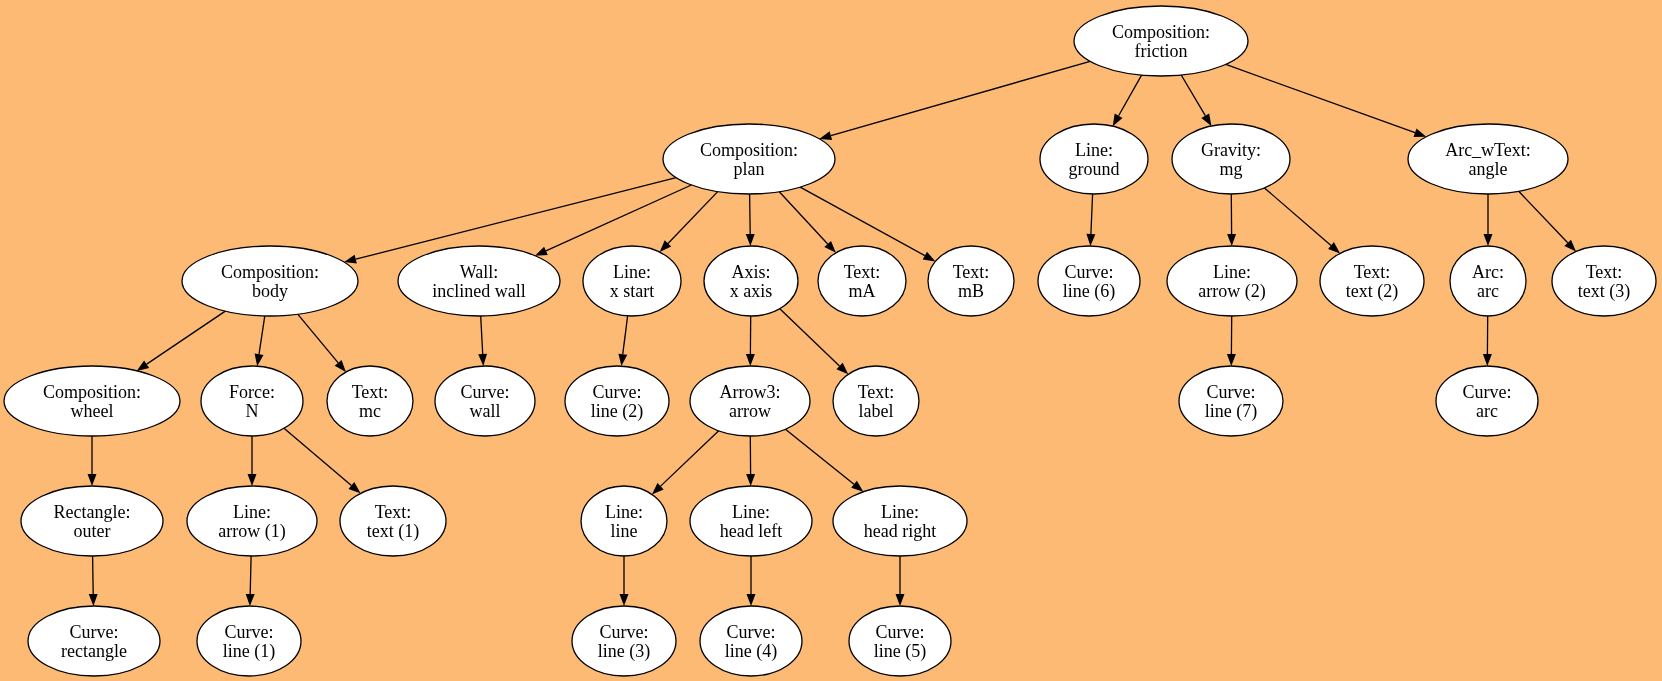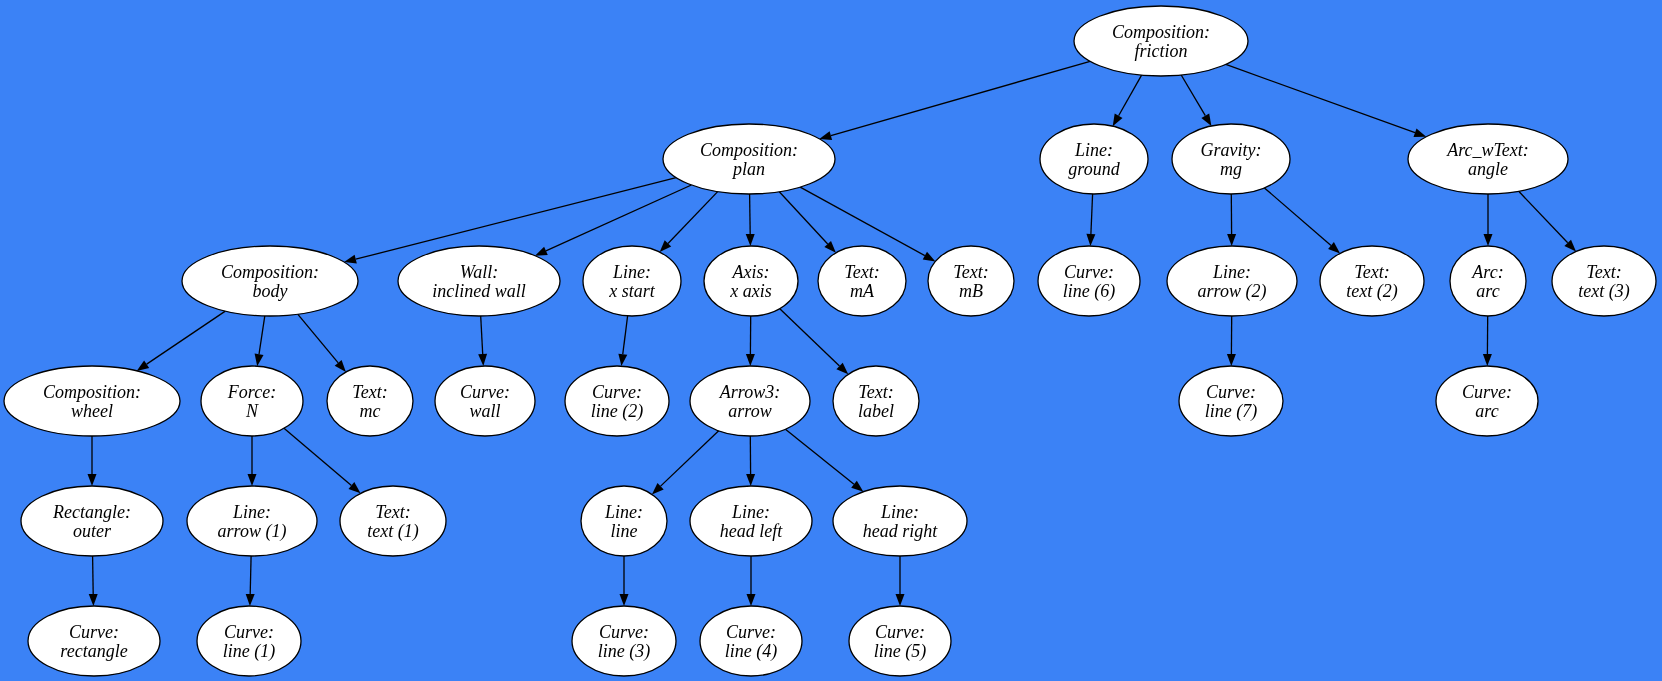--- a/index.html
+++ b/index.html
@@ -4,23 +4,22 @@
 <style>
   html, body {
     margin: 0;
     padding: 0;
     background: #ffffff;
   }
   #canvas {
     position: relative;
     width: 1662px;
     height: 681px;
-    background: #3b82f6;
+    background: #fdba74;
     overflow: hidden;
-    font-style: italic;
   }
   svg text {
     font-family: "Liberation Serif", "DejaVu Serif", serif;
     font-size: 18px;
     fill: #000000;
   }
 </style>
 </head>
 <body>
 

